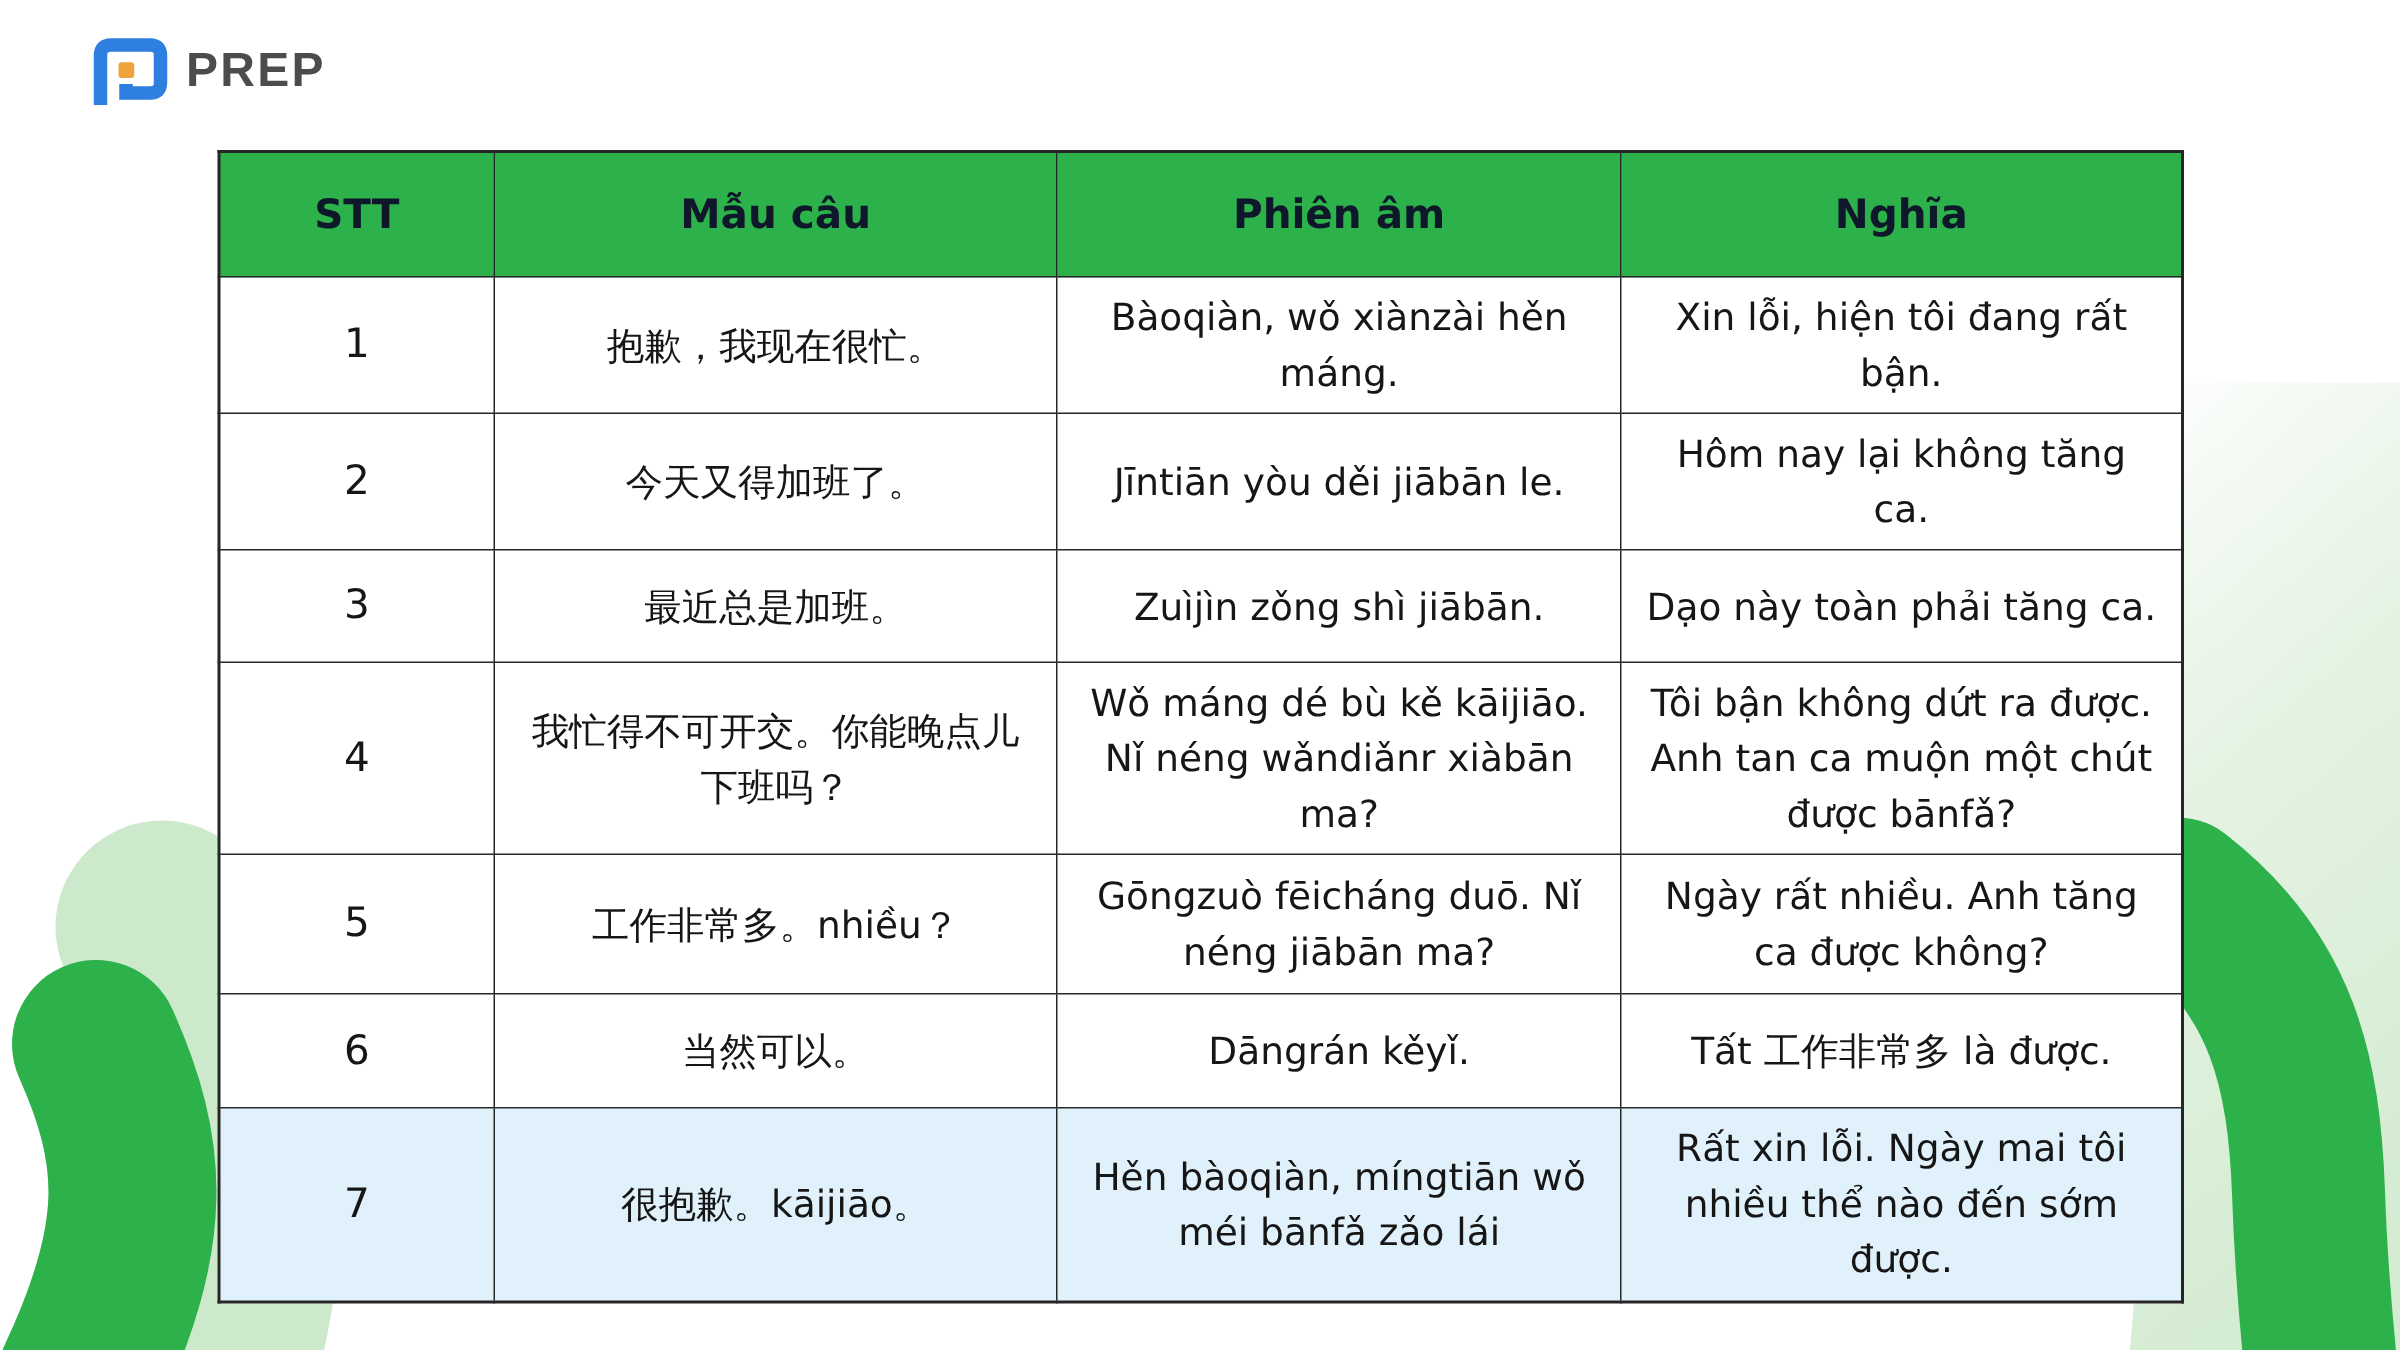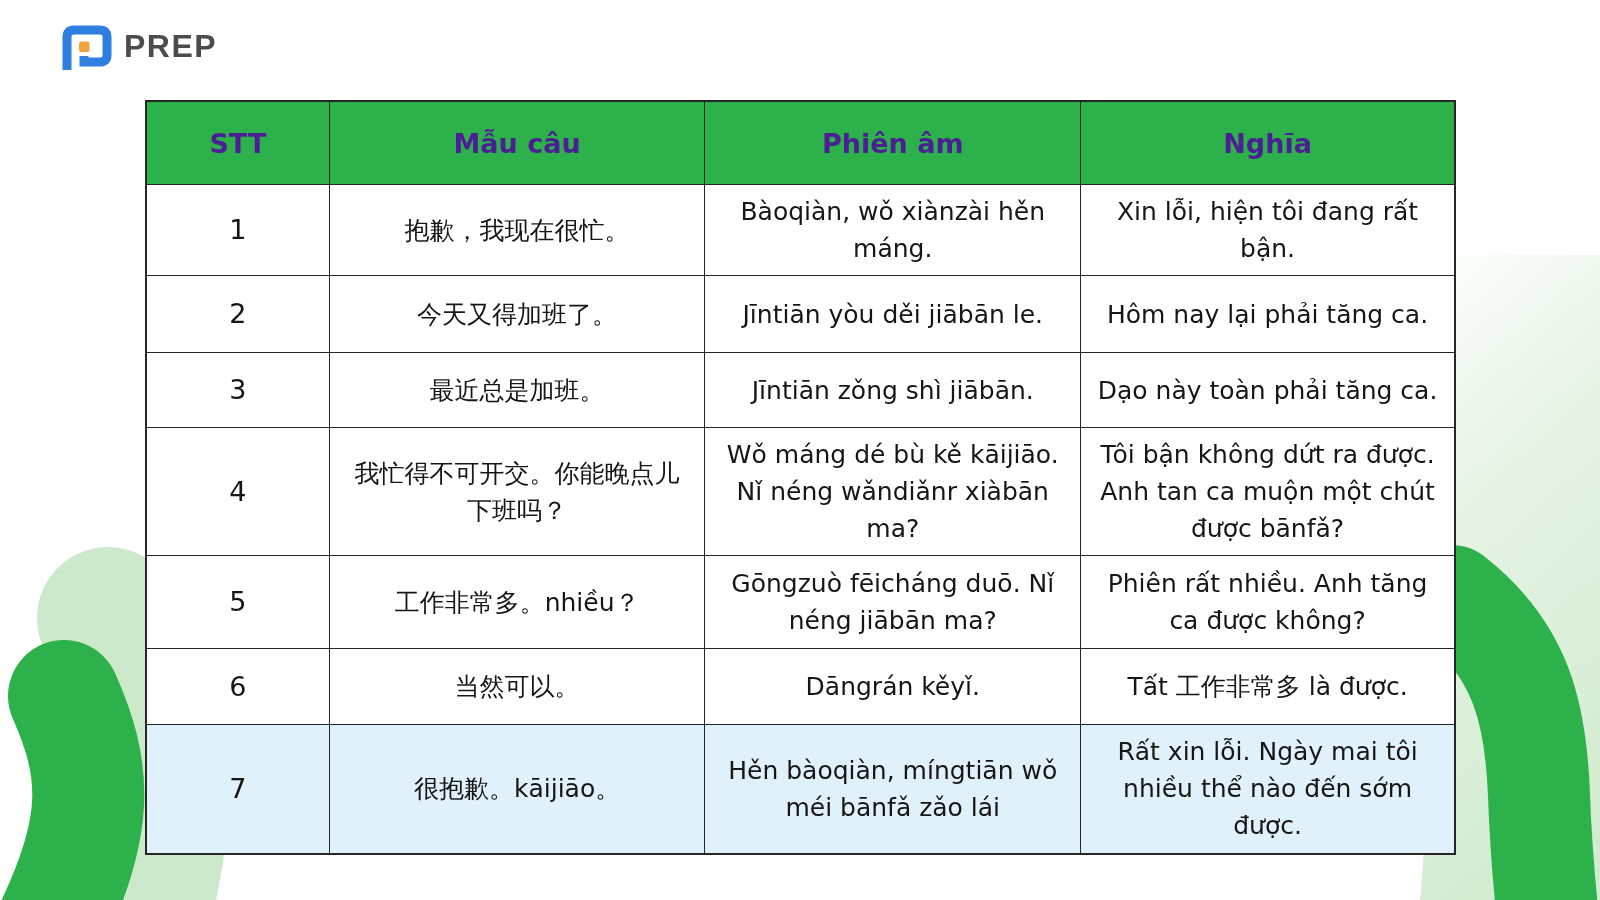--- a/index.html
+++ b/index.html
@@ -45,21 +45,21 @@
   }
   .phrase-table th, .phrase-table td {
     border: 1.6px solid #262626;
     text-align: center;
     vertical-align: middle;
     padding: 8px 16px;
     background: #ffffff;
   }
   .phrase-table thead th {
     background: #2db14b;
-    color: #4c1d95;
+    color: #0f172a;
     font-size: 27px;
     font-weight: 700;
     height: 74px;
     padding: 4px 10px;
   }
   .phrase-table td {
     font-size: 25px;
     color: #161616;
     line-height: 1.48;
   }
@@ -116,39 +116,39 @@
         <tr style="height: 90px;">
       <td class="stt">1</td>
       <td class="cn">抱歉，我现在很忙。</td>
       <td class="py">Bàoqiàn, wǒ xiànzài hěn máng.</td>
       <td class="vi">Xin lỗi, hiện tôi đang rất bận.</td>
     </tr>
         <tr style="height: 77px;">
       <td class="stt">2</td>
       <td class="cn">今天又得加班了。</td>
       <td class="py">Jīntiān yòu děi jiābān le.</td>
-      <td class="vi">Hôm nay lại phải tăng ca.</td>
+      <td class="vi">Hôm nay lại không tăng ca.</td>
     </tr>
         <tr style="height: 75px;">
       <td class="stt">3</td>
       <td class="cn">最近总是加班。</td>
-      <td class="py">Jīntiān zǒng shì jiābān.</td>
+      <td class="py">Zuìjìn zǒng shì jiābān.</td>
       <td class="vi">Dạo này toàn phải tăng ca.</td>
     </tr>
         <tr style="height: 126px;">
       <td class="stt">4</td>
       <td class="cn">我忙得不可开交。你能晚点儿下班吗？</td>
       <td class="py">Wǒ máng dé bù kě kāijiāo. Nǐ néng wǎndiǎnr xiàbān ma?</td>
       <td class="vi">Tôi bận không dứt ra được. Anh tan ca muộn một chút được bānfǎ?</td>
     </tr>
         <tr style="height: 93px;">
       <td class="stt">5</td>
       <td class="cn">工作非常多。nhiều？</td>
       <td class="py">Gōngzuò fēicháng duō. Nǐ néng jiābān ma?</td>
-      <td class="vi">Phiên rất nhiều. Anh tăng ca được không?</td>
+      <td class="vi">Ngày rất nhiều. Anh tăng ca được không?</td>
     </tr>
         <tr style="height: 76px;">
       <td class="stt">6</td>
       <td class="cn">当然可以。</td>
       <td class="py">Dāngrán kěyǐ.</td>
       <td class="vi">Tất 工作非常多 là được.</td>
     </tr>
         <tr class="highlight" style="height: 129px;">
       <td class="stt">7</td>
       <td class="cn">很抱歉。kāijiāo。</td>

